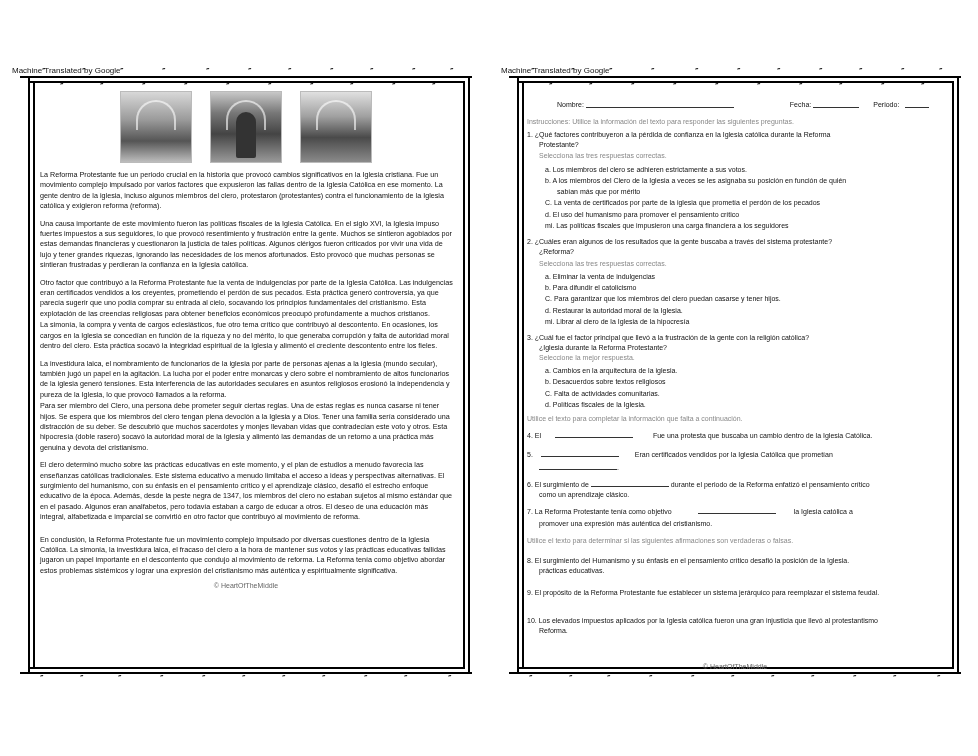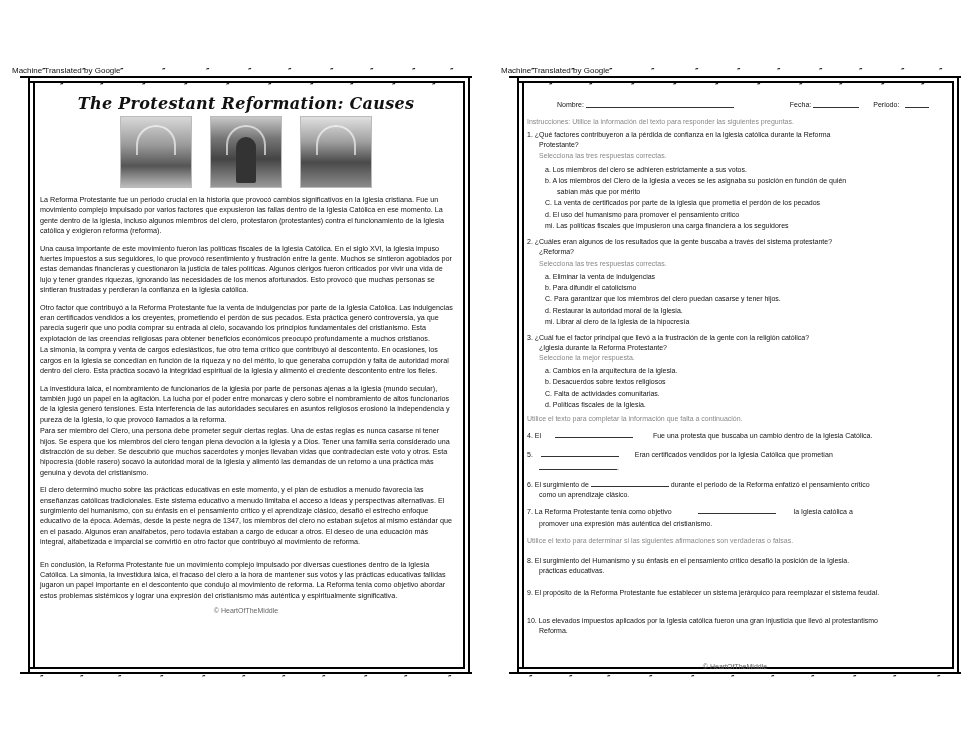--- a/index.html
+++ b/index.html
@@ -98,21 +98,20 @@
     <span class="tick" style="left:182px;bottom:-10px">′′</span>
     <span class="tick" style="left:222px;bottom:-10px">′′</span>
     <span class="tick" style="left:262px;bottom:-10px">′′</span>
     <span class="tick" style="left:302px;bottom:-10px">′′</span>
     <span class="tick" style="left:344px;bottom:-10px">′′</span>
     <span class="tick" style="left:384px;bottom:-10px">′′</span>
     <span class="tick" style="left:428px;bottom:-10px">′′</span>
   </div>
 
   <div class="content">
-    <div class="title">The Protestant Reformation: Causes</div>
     <div class="images">
       <div class="img img1">
           <div class="arch"></div>
         </div>
       <div class="img img2">
           <div class="arch"></div>
           <div class="figure"></div>
         </div>
       <div class="img img3">
           <div class="arch"></div>

